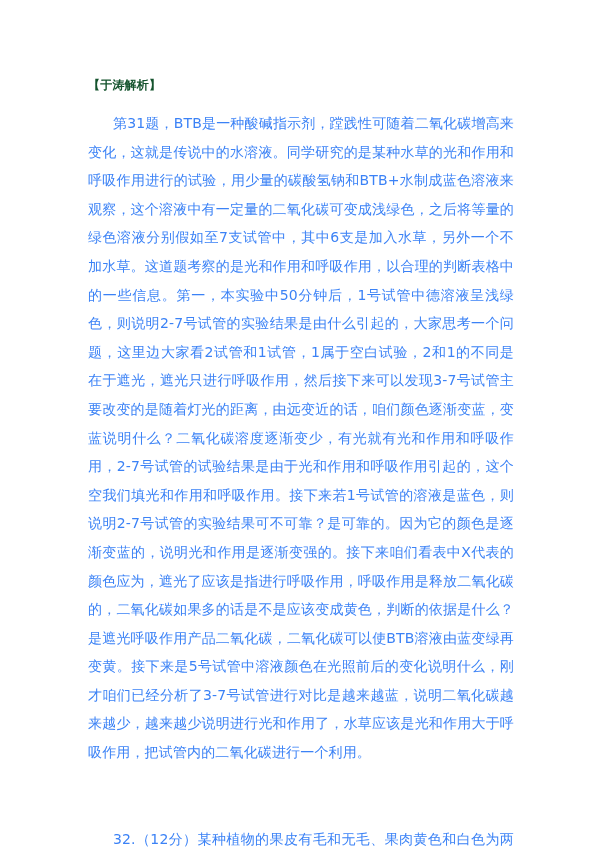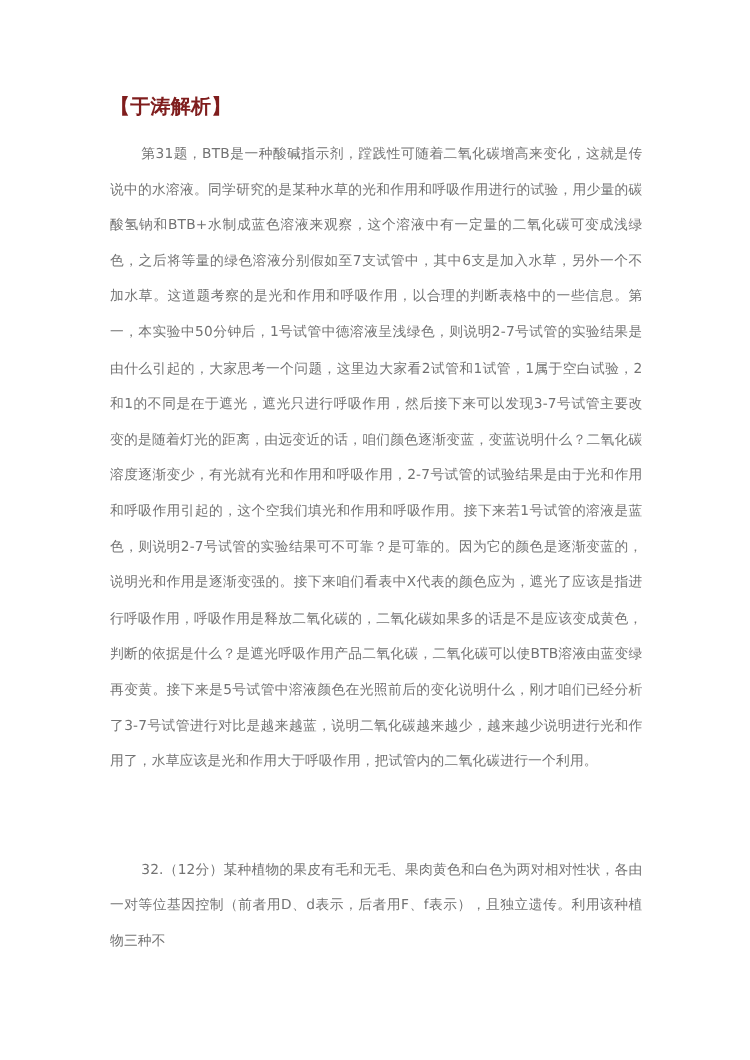--- a/index.html
+++ b/index.html
@@ -23,34 +23,34 @@
     height: 848px;
     background: #ffffff;
   }
   .content {
     position: absolute;
     left: 88px;
     top: 74px;
     width: 426px;
   }
   .section-heading {
-    font-size: 16px;
+    font-size: 12px;
     font-weight: bold;
-    color: #7f1d1d;
+    color: #14532d;
     letter-spacing: 0.2px;
     line-height: 22px;
     margin: 0;
     white-space: nowrap;
   }
   .body-para {
-    font-size: 11px;
+    font-size: 14px;
     line-height: 28.6px;
     text-align: justify;
     text-justify: inter-ideograph;
-    color: #737373;
+    color: #3b82f6;
     margin: 0;
     text-indent: 25px;
     letter-spacing: 0.15px;
   }
   .gap-after-heading-1 { height: 13px; }
   .gap-before-zhenti   { height: 43px; }
   .gap-after-heading-2 { height: 15px; }
 </style>
 </head>
 <body>

